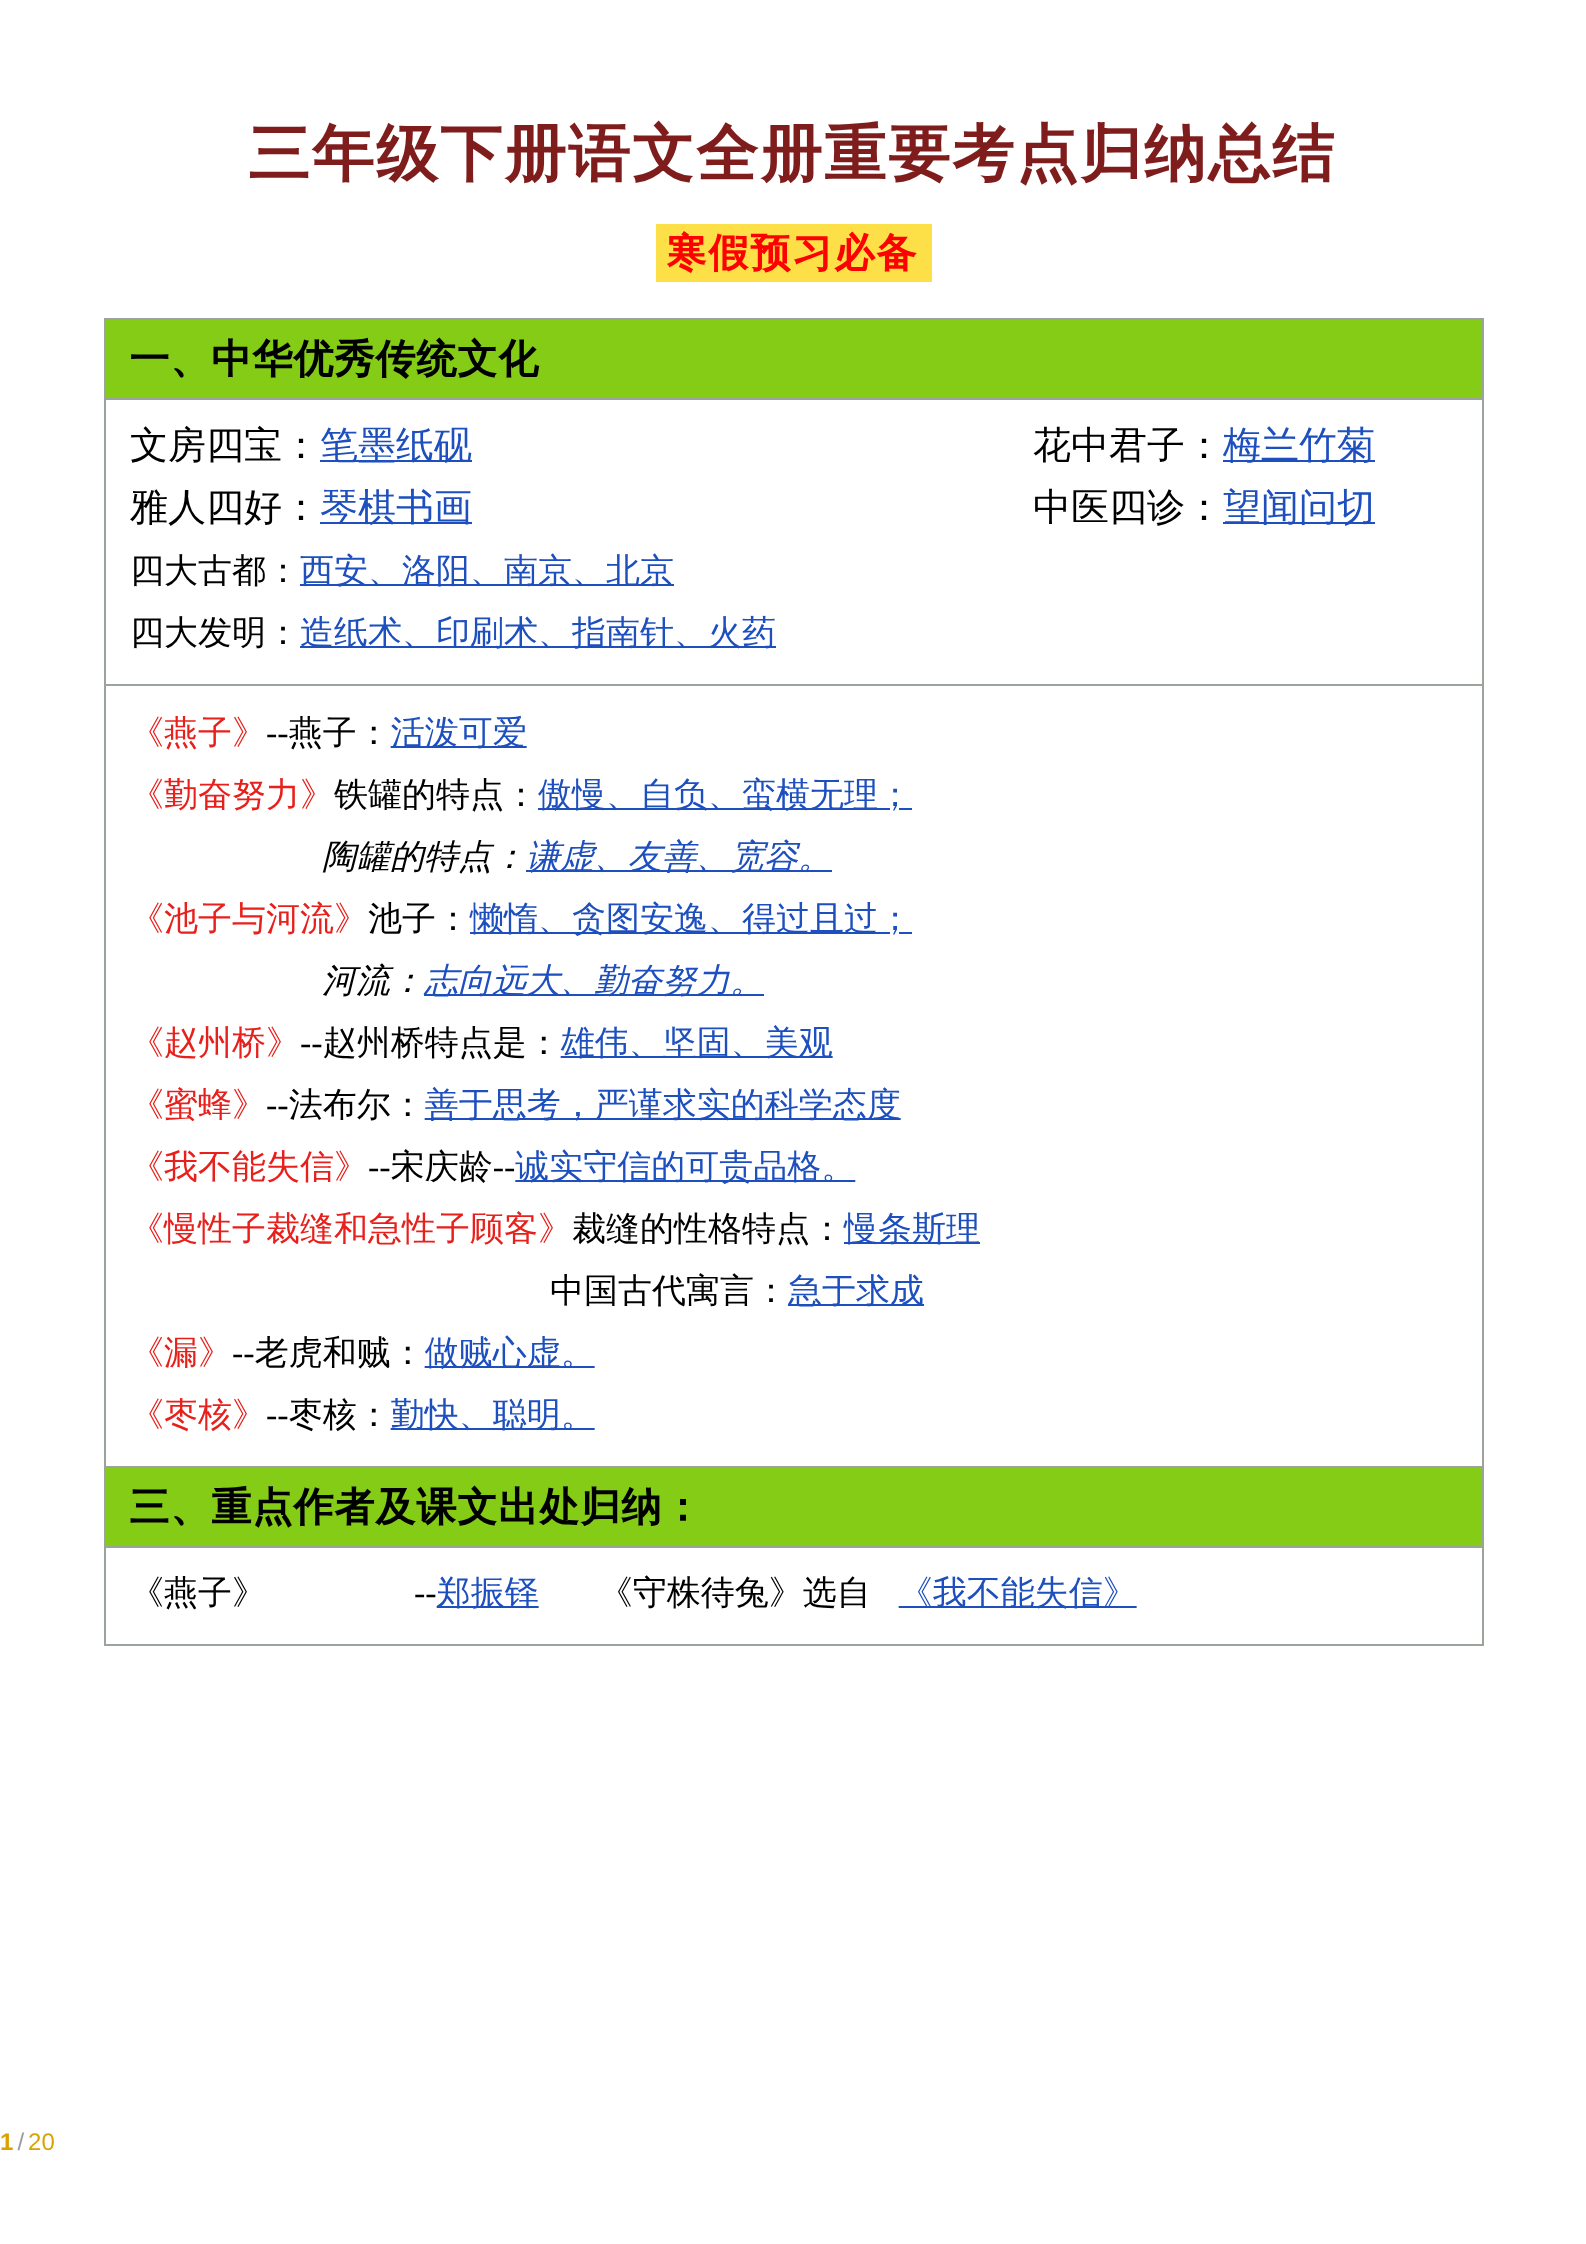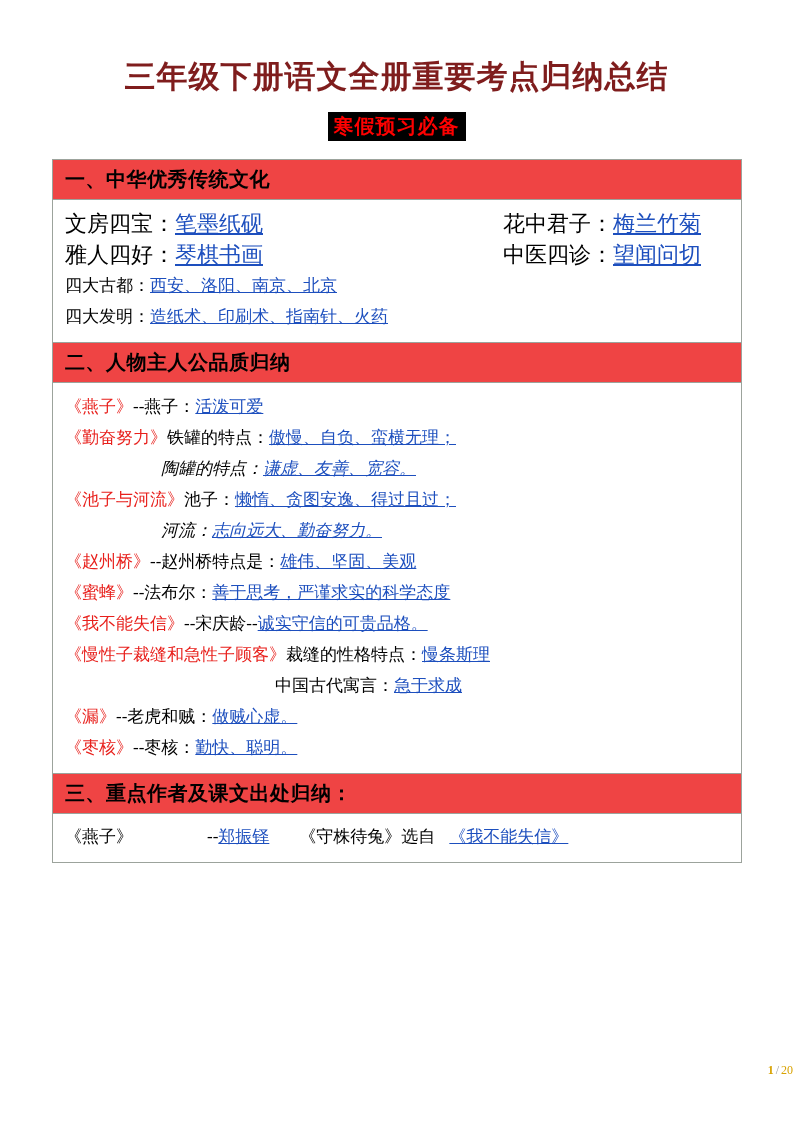--- a/index.html
+++ b/index.html
@@ -32,56 +32,56 @@
     margin-bottom: 14px;
     color: #7f1d1d;
     font-family: "Liberation Serif", "DejaVu Serif", serif;
   }
   .subtitle-wrap {
     text-align: center;
     margin-bottom: 18px;
   }
   .subtitle {
     display: inline-block;
-    background: #000000;
+    background: #fde047;
     color: #ff0000;
     font-weight: bold;
     font-size: 20px;
     padding: 1px 6px;
     letter-spacing: 1px;
   }
   table.main {
     width: 689px;
     margin: 0 auto;
     border-collapse: collapse;
     table-layout: fixed;
   }
   table.main td {
     border: 1px solid #9ca39c;
     padding: 0;
     vertical-align: middle;
   }
   .section-head {
-    background: #ef4444;
+    background: #84cc16;
     font-size: 20px;
     font-weight: bold;
     padding: 6px 10px 6px 12px !important;
     letter-spacing: 0.5px;
   }
   .cell {
     padding: 8px 12px 10px 12px !important;
   }
   .row-line {
     font-size: 17px;
     line-height: 31px;
     white-space: nowrap;
   }
   .two-col {
     display: flex;
-    font-size: 22px;
+    font-size: 19px;
     line-height: 31px;
   }
   .two-col .left { width: 410px; }
   .two-col .right { flex: 1; text-align: center; }
   .u {
     color: #1d4fbe;
     text-decoration: underline;
   }
   .red {
     color: #e8201c;
@@ -95,23 +95,23 @@
     white-space: nowrap;
   }
   .gap-lg { display: inline-block; width: 74px; }
   .gap-md { display: inline-block; width: 30px; }
   .gap-sm { display: inline-block; width: 14px; }
   .footer {
     position: absolute;
     left: 0;
     bottom: 44px;
     width: 793px;
-    text-align: right;
+    text-align: left;
     font-size: 12px;
-    font-family: Liberation Serif, serif;
+    font-family: Liberation Sans, sans-serif;
   }
   .footer .pg { color: #d8a200; font-weight: bold; }
   .footer .sep { color: #9b9b9b; margin: 0 2px; }
   .footer .tot { color: #d8a200; }
 </style>
 </head>
 <body>
 
 <div class="page">
 
@@ -151,23 +151,20 @@
           <div class="row-line">
             <span>四大古都：</span><span class="u">西安、洛阳、南京、北京</span>
           </div>
           <div class="row-line">
             <span>四大发明：</span><span class="u">造纸术、印刷术、指南针、火药</span>
           </div>
         </td>
       </tr>
 
       <tr>
-        <td class="section-head">二、人物主人公品质归纳</td>
-      </tr>
-      <tr>
         <td class="cell">
           <div class="row-line">
             <span class="red">《燕子》</span><span class="blk">--燕子：</span><span class="u">活泼可爱</span>
           </div>
           <div class="row-line">
             <span class="red">《勤奋努力》</span><span class="blk">铁罐的特点：</span><span class="u">傲慢、自负、蛮横无理；</span>
           </div>
           <div class="row-line indent-1">
             <span class="blk">陶罐的特点：</span><span class="u">谦虚、友善、宽容。</span>
           </div>

